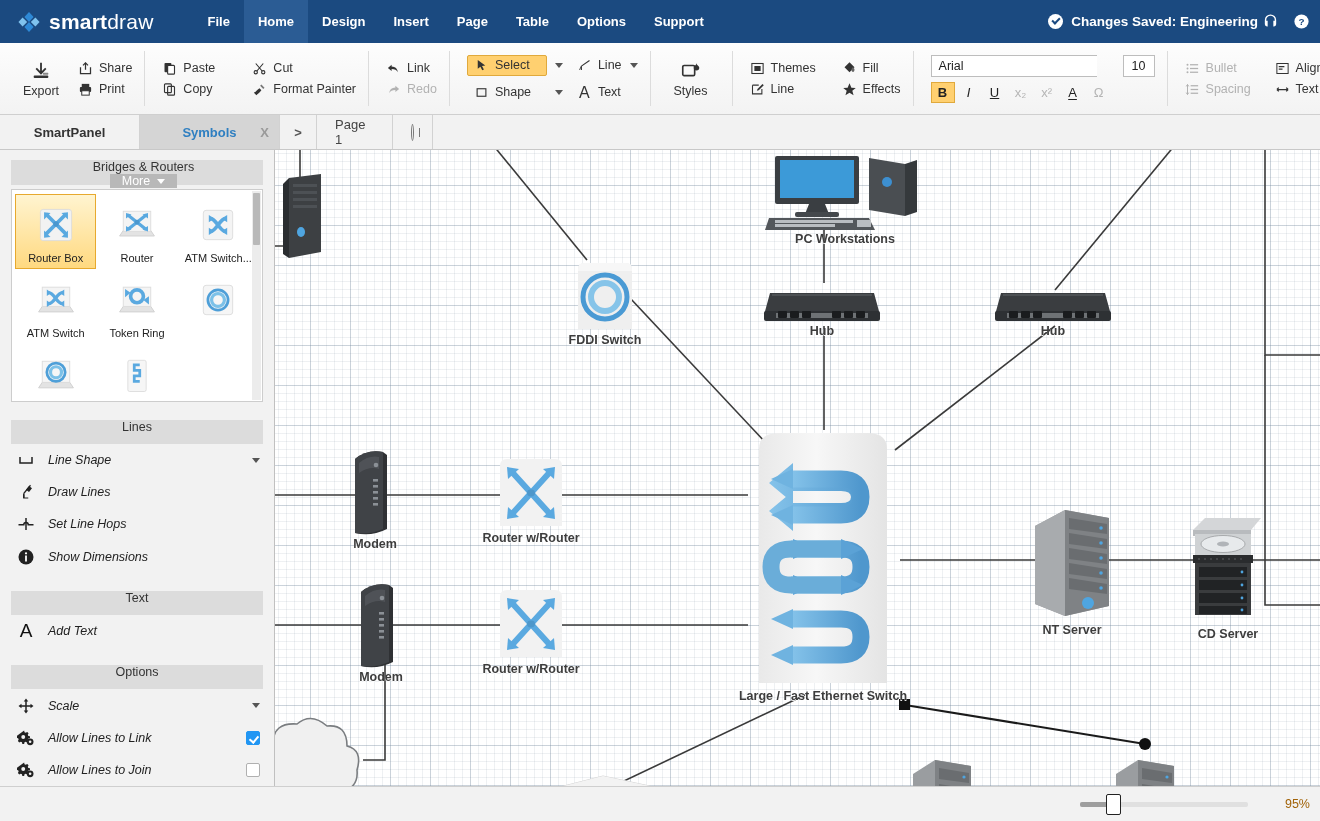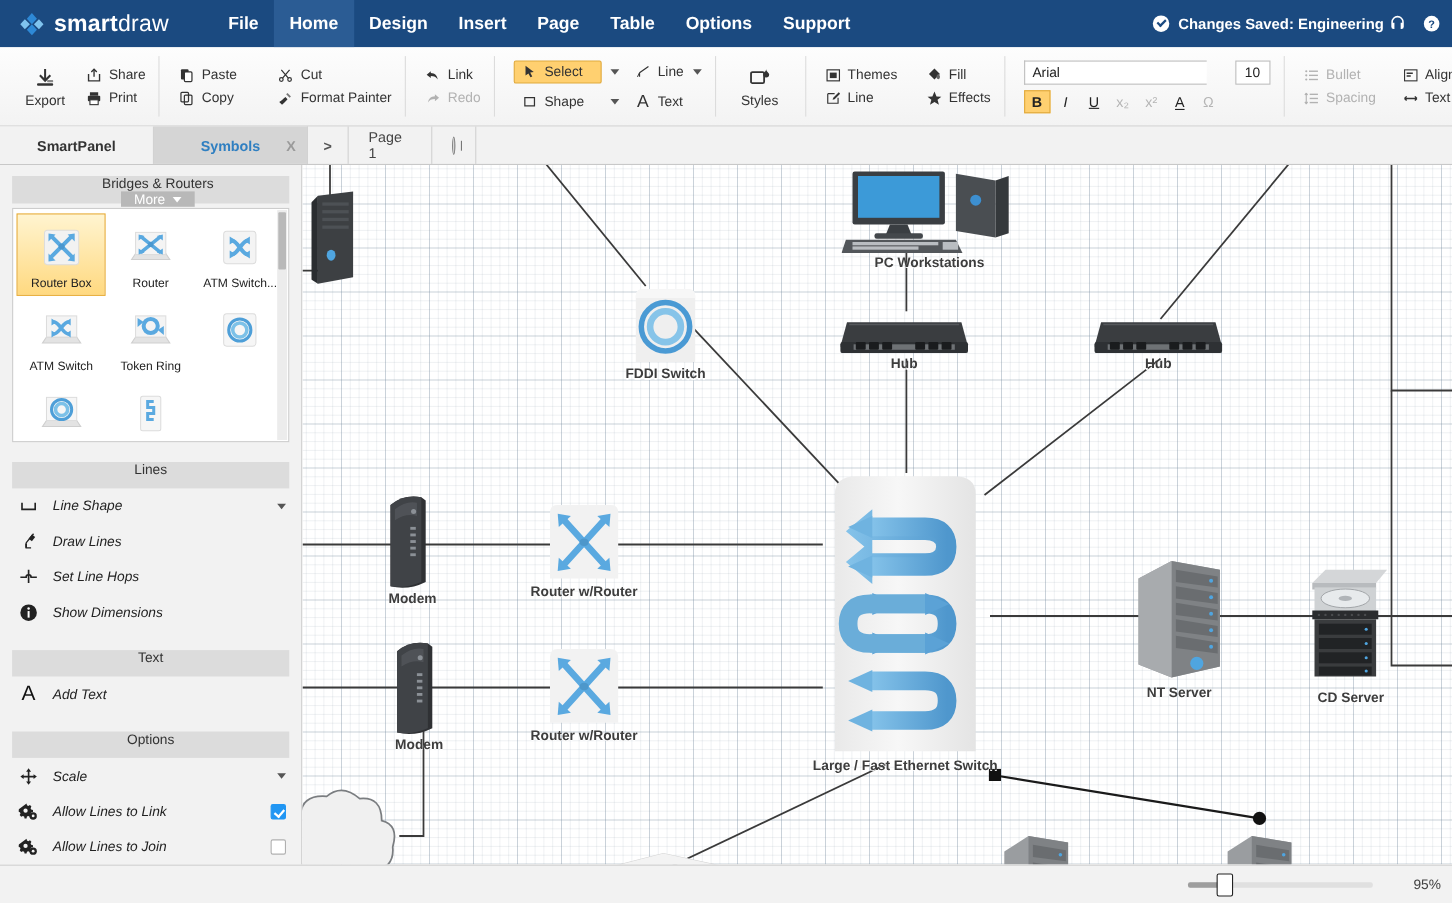--- a/index.html
+++ b/index.html
@@ -16,21 +16,21 @@
   .menubar {
     height: 43px; background: #1b4a80; flex: 0 0 43px;
     display: flex; align-items: center; position: relative;
   }
   .brand { display: flex; align-items: center; padding-left: 18px; gap: 9px; }
   .brand-logo { width: 22px; height: 22px; position: relative; }
   .brand-name { font-size: 21px; color: #ffffff; letter-spacing: .2px; font-weight: 400; }
   .brand-name b { font-weight: 700; }
   .menu-items { display: flex; align-items: center; margin-left: 40px; height: 43px; }
   .menu-item {
-    font-size: 16px; color: #ffffff; font-weight: 700;
+    font-size: 13px; color: #ffffff; font-weight: 700;
     padding: 0 14px; height: 43px; line-height: 43px; cursor: default;
   }
   .menu-item.active { background: #2b5c94; }
   .save-status {
     position: absolute; right: 62px; top: 0; height: 43px;
     display: flex; align-items: center; gap: 8px;
     font-size: 13.5px; font-weight: 700; color: #ffffff;
   }
   .check-circle {
     width: 15px; height: 15px; border-radius: 50%; background: #fff;
@@ -188,21 +188,21 @@
     position: relative;
   }
   .zoom-wrap { display: flex; align-items: center; gap: 0; }
   .zoom-track { width: 168px; height: 5px; background: #e0e0e0; border-radius: 2px; position: relative; }
   .zoom-track .filled { position: absolute; left: 0; top: 0; height: 5px; width: 30px; background: #9e9e9e; border-radius: 2px; }
   .zoom-knob {
     position: absolute; left: 26px; top: -8px; width: 15px; height: 21px;
     background: #fff; border: 1.6px solid #222; border-radius: 2px;
   }
   .zoom-pct {
-    margin-left: 20px; font-size: 12.5px; color: #404040; width: 42px; text-align: right;
+    margin-left: 20px; font-size: 12.5px; color: #a16207; width: 42px; text-align: right;
   }
 </style>
 </head>
 <body>
 
 <div class="app">
 
   <div class="menubar">
     <div class="brand">
       <span class="brand-logo">

